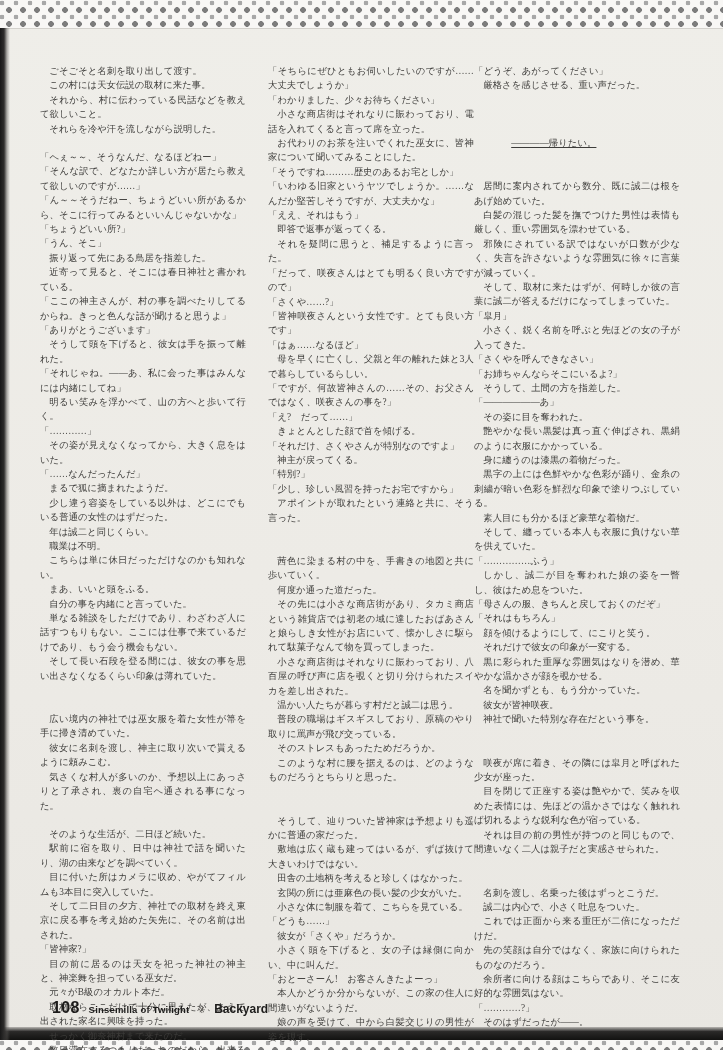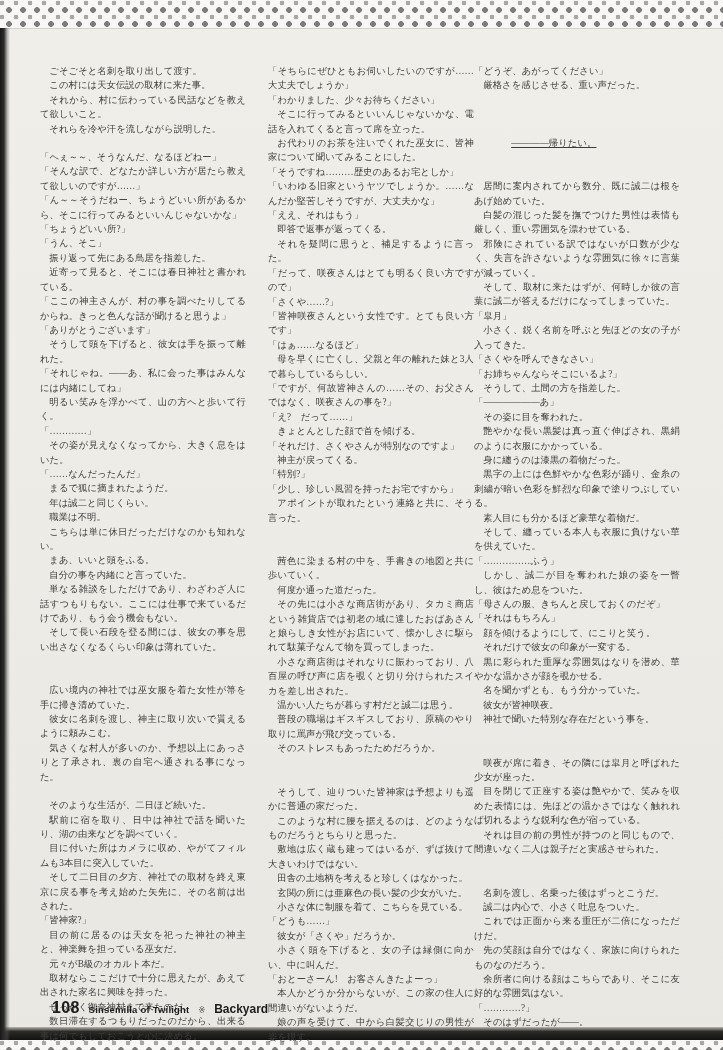--- a/index.html
+++ b/index.html
@@ -89,20 +89,21 @@
       <p class="n">近寄って見ると、そこには春日神社と書かれている。</p>
       <p class="d">「ここの神主さんが、村の事を調べたりしてるからね。きっと色んな話が聞けると思うよ」</p>
       <p class="d">「ありがとうございます」</p>
       <p class="n">そうして頭を下げると、彼女は手を振って離れた。</p>
       <p class="d">「それじゃね。――あ、私に会った事はみんなには内緒にしてね」</p>
       <p class="n">明るい笑みを浮かべて、山の方へと歩いて行く。</p>
       <p class="d">「…………」</p>
       <p class="n">その姿が見えなくなってから、大きく息をはいた。</p>
       <p class="d">「……なんだったんだ」</p>
       <p class="n">まるで狐に摘まれたようだ。</p>
+      <p class="n">少し違う容姿をしている以外は、どこにでもいる普通の女性のはずだった。</p>
       <p class="n">年は誠二と同じくらい。</p>
       <p class="n">職業は不明。</p>
       <p class="n">こちらは単に休日だっただけなのかも知れない。</p>
       <p class="n">まあ、いいと頭をふる。</p>
       <p class="n">自分の事を内緒にと言っていた。</p>
       <p class="n">単なる雑談をしただけであり、わざわざ人に話すつもりもない。ここには仕事で来ているだけであり、もう会う機会もない。</p>
       <p class="n">そして長い石段を登る間には、彼女の事を思い出さなくなるくらい印象は薄れていた。</p>
       <p class="n g2">広い境内の神社では巫女服を着た女性が箒を手に掃き清めていた。</p>
       <p class="n">彼女に名刺を渡し、神主に取り次いで貰えるように頼みこむ。</p>
       <p class="n">気さくな村人が多いのか、予想以上にあっさりと了承され、裏の自宅へ通される事になった。</p>
@@ -113,21 +114,21 @@
       <p class="d">「皆神家?」</p>
       <p class="n">目の前に居るのは天女を祀った神社の神主と、神楽舞を担っている巫女だ。</p>
       <p class="n">元々がB級のオカルト本だ。</p>
       <p class="n">取材ならここだけで十分に思えたが、あえて出された家名に興味を持った。</p>
       <p class="n">せっかく御奈神村まで来たのだ。</p>
       <p class="n">数日滞在するつもりだったのだから、出来る事は何でもしておこうと心に決める。</p>
     </div>
   <div class="col col-2">
       <p class="d">「そちらにぜひともお伺いしたいのですが……大丈夫でしょうか」</p>
       <p class="d">「わかりました、少々お待ちください」</p>
-      <p class="n">そこに行ってみるといいんじゃないかな、電話を入れてくると言って席を立った。</p>
+      <p class="n">小さな商店街はそれなりに賑わっており、電話を入れてくると言って席を立った。</p>
       <p class="n">お代わりのお茶を注いでくれた巫女に、皆神家について聞いてみることにした。</p>
       <p class="d">「そうですね………歴史のあるお宅としか」</p>
       <p class="d">「いわゆる旧家というヤツでしょうか。……なんだか堅苦しそうですが、大丈夫かな」</p>
       <p class="d">「ええ、それはもう」</p>
       <p class="n">即答で返事が返ってくる。</p>
       <p class="n">それを疑問に思うと、補足するように言った。</p>
       <p class="d">「だって、咲夜さんはとても明るく良い方ですので」</p>
       <p class="d">「さくや……?」</p>
       <p class="d">「皆神咲夜さんという女性です。とても良い方です」</p>
       <p class="d">「はぁ……なるほど」</p>
@@ -140,22 +141,22 @@
       <p class="d">「特別?」</p>
       <p class="d">「少し、珍しい風習を持ったお宅ですから」</p>
       <p class="n">アポイントが取れたという連絡と共に、そう言った。</p>
       <p class="n g2">茜色に染まる村の中を、手書きの地図と共に歩いていく。</p>
       <p class="n">何度か通った道だった。</p>
       <p class="n">その先には小さな商店街があり、タカミ商店という雑貨店では初老の域に達したおばあさんと娘らしき女性がお店にいて、懐かしさに駆られて駄菓子なんて物を買ってしまった。</p>
       <p class="n">小さな商店街はそれなりに賑わっており、八百屋の呼び声に店を覗くと切り分けられたスイカを差し出された。</p>
       <p class="n">温かい人たちが暮らす村だと誠二は思う。</p>
       <p class="n">普段の職場はギスギスしており、原稿のやり取りに罵声が飛び交っている。</p>
       <p class="n">そのストレスもあったためだろうか。</p>
+      <p class="n">このような村に腰を据えるのは、どのようなものだろうとちらりと思った。</p>
       <p class="n g2">そうして、辿りついた皆神家は予想よりも遥かに普通の家だった。</p>
-      <p class="n">このような村に腰を据えるのは、どのようなものだろうとちらりと思った。</p>
       <p class="n">敷地は広く蔵も建ってはいるが、ずば抜けて大きいわけではない。</p>
       <p class="n">田舎の土地柄を考えると珍しくはなかった。</p>
       <p class="n">玄関の所には亜麻色の長い髪の少女がいた。</p>
       <p class="n">小さな体に制服を着て、こちらを見ている。</p>
       <p class="d">「どうも……」</p>
       <p class="n">彼女が「さくや」だろうか。</p>
       <p class="n">小さく頭を下げると、女の子は縁側に向かい、中に叫んだ。</p>
       <p class="d">「おとーさーん!　お客さんきたよーっ」</p>
       <p class="n">本人かどうか分からないが、この家の住人に間違いがないようだ。</p>
       <p class="n">娘の声を受けて、中から白髪交じりの男性が姿を現す。</p>

